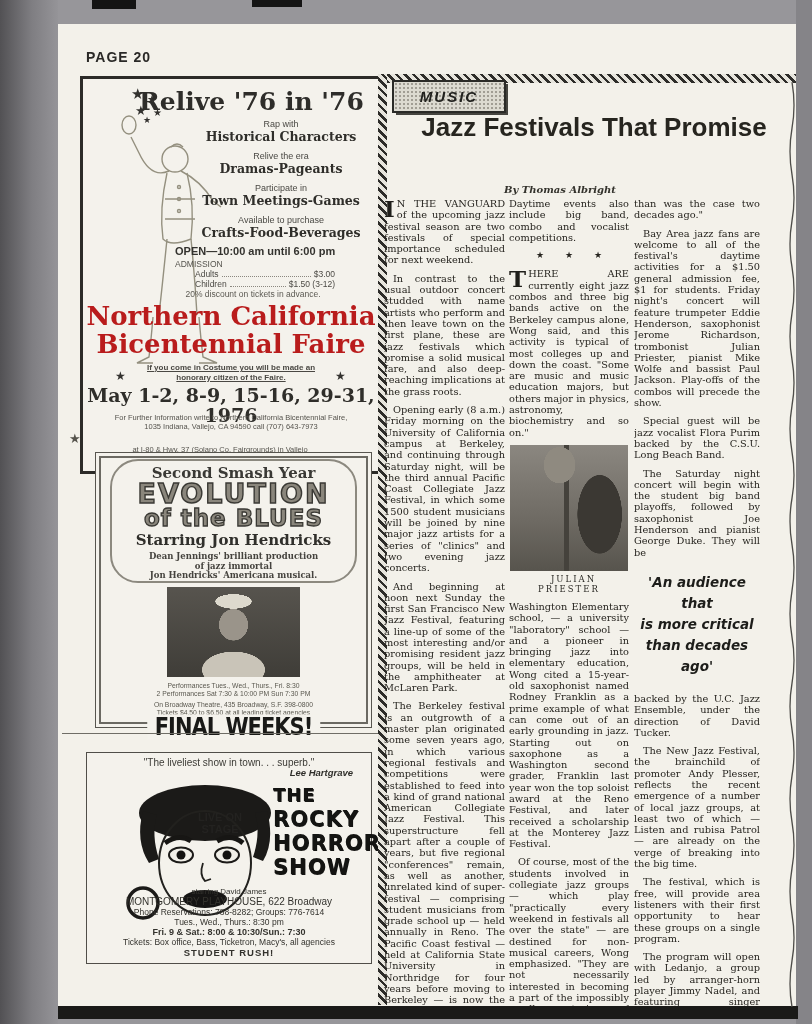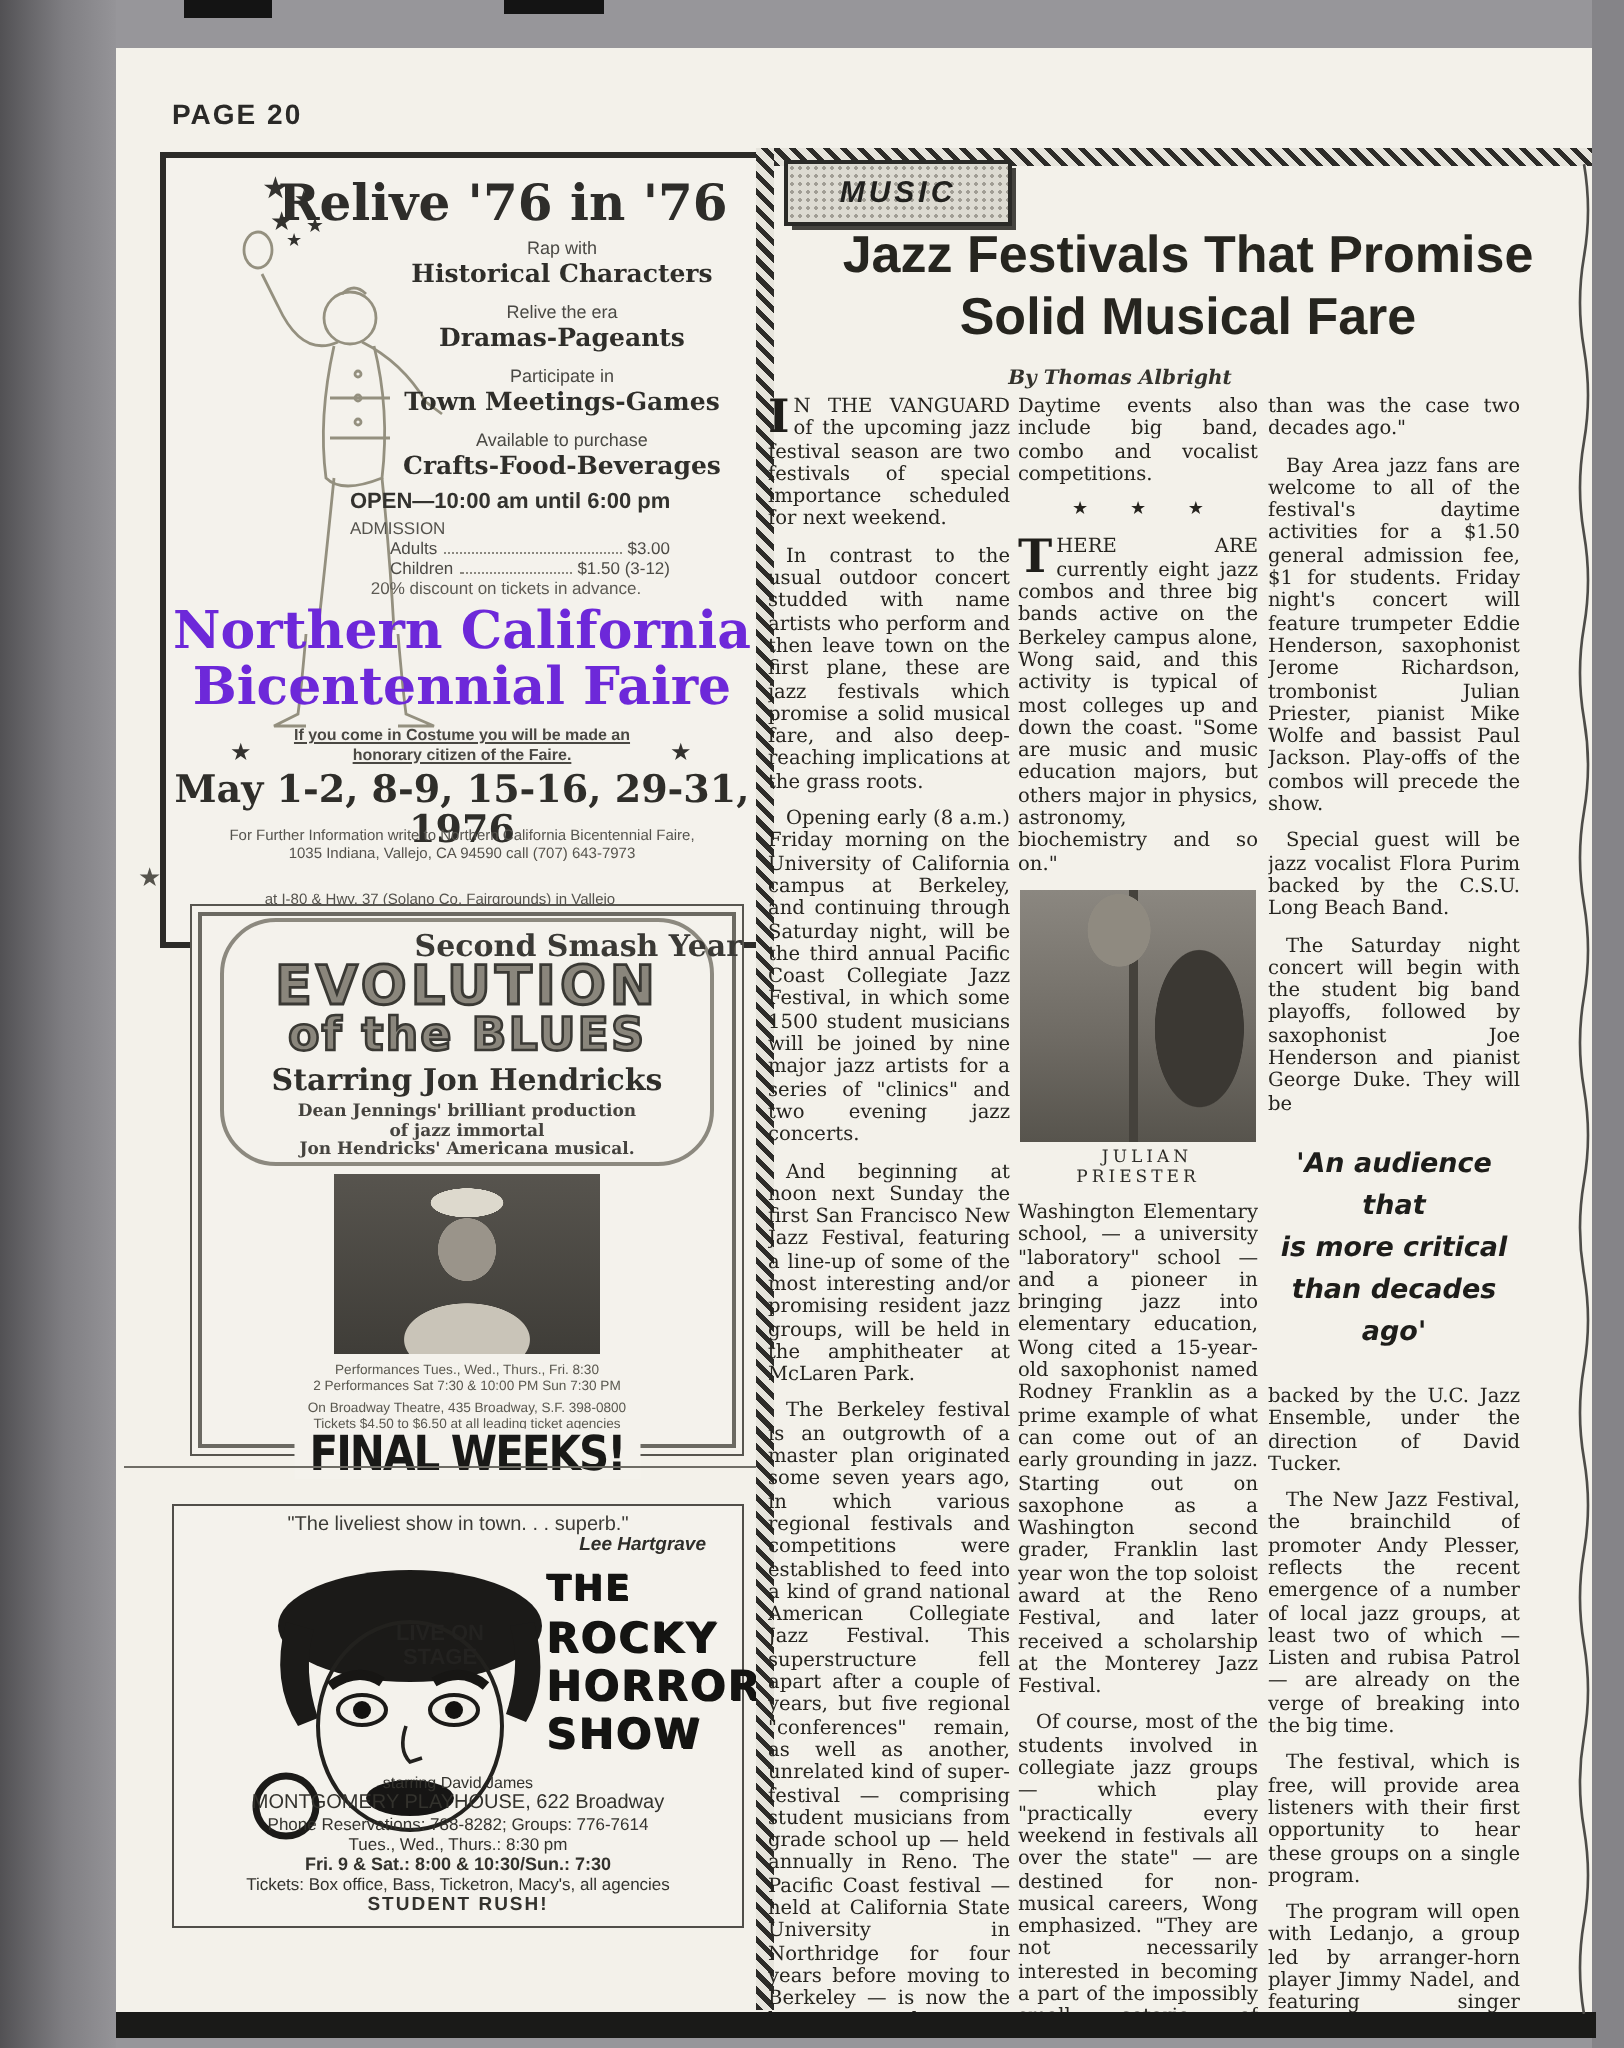--- a/index.html
+++ b/index.html
@@ -20,30 +20,30 @@
   .ad1-title{left:56px;top:10px;width:232px;font:bold 25px/26px "DejaVu Serif",serif;color:#2e2d2a;white-space:nowrap;}
   .ad1-pairs{left:108px;top:40px;width:180px;text-align:center;}
   .pair{margin-bottom:7px;}
   .pair .sm{font:9px/11px "Liberation Sans",sans-serif;color:#4a4944;}
   .pair .bg{font:bold 12.5px/14px "DejaVu Serif",serif;color:#2f2e2a;}
   .ad1-open{left:92px;top:166px;width:200px;font:bold 11px/12px "Liberation Sans",sans-serif;color:#33322e;}
   .ad1-adm{left:92px;top:180px;font:8.5px/10px "Liberation Sans",sans-serif;color:#55534d;}
   .adm-row{left:112px;width:140px;display:flex;font:8.5px/10px "Liberation Sans",sans-serif;color:#4c4a45;}
   .adm-row .fill{flex:1;border-bottom:1px dotted #8a877f;margin:0 3px 2px 3px;}
   .ad1-disc{left:60px;top:210px;width:220px;text-align:center;font:8.5px/10px "Liberation Sans",sans-serif;color:#5c5a53;}
-  .ad1-name{left:0;width:100%;text-align:center;font:bold 26px/27px "DejaVu Serif",serif;color:#6d28d9;}
+  .ad1-name{left:0;width:100%;text-align:center;font:bold 26px/27px "DejaVu Serif",serif;color:#b91c1c;}
   .ad1-cost{left:48px;top:284px;width:200px;text-align:center;font:bold 8px/9.5px "Liberation Sans",sans-serif;color:#4a4843;text-decoration:underline;}
   .ad1-dates{left:0;top:306px;width:100%;text-align:center;font:bold 19px/20px "DejaVu Serif",serif;color:#2f2e2a;}
   .ad1-info{left:28px;top:334px;width:240px;text-align:center;font:7.5px/9px "Liberation Sans",sans-serif;color:#55534d;}
   .ad1-loc{left:17px;top:366px;width:240px;text-align:center;font:7.5px/9px "Liberation Sans",sans-serif;color:#55534d;}
 
   .ad2{left:95px;top:452px;width:275px;height:274px;border:1px solid #57554f;background:#f4f2ec;}
   .ad2-inner{position:absolute;left:3px;top:3px;right:3px;bottom:3px;border:2px solid #6b6962;}
   .ad2-arch{position:absolute;left:14px;top:6px;right:14px;height:120px;border:2px solid #8c897f;border-radius:28px;}
-  .ad2 .hdr{position:relative;margin-top:12px;text-align:right;font:bold 15px/16px "DejaVu Serif",serif;color:#3a3935;}
+  .ad2 .hdr{position:relative;margin-top:12px;text-align:center;font:bold 15px/16px "DejaVu Serif",serif;color:#3a3935;}
   .ad2 .t1{position:relative;text-align:center;font:bold 27px/26px "DejaVu Sans",sans-serif;letter-spacing:2px;color:#8a867c;-webkit-text-stroke:1.4px #3a3934;}
   .ad2 .t2{position:relative;text-align:center;font:bold 23px/23px "DejaVu Sans",sans-serif;letter-spacing:1px;color:#8a867c;-webkit-text-stroke:1.3px #3a3934;}
   .ad2 .star2{position:relative;text-align:center;font:bold 15px/17px "DejaVu Serif",serif;color:#302f2b;margin-top:2px;}
   .ad2 .prod{position:relative;text-align:center;font:bold 8.5px/9.5px "DejaVu Serif",serif;color:#45433e;margin-top:3px;}
   .ad2-photo{position:relative;width:133px;height:90px;margin:6px auto 0 auto;
      background:radial-gradient(ellipse 30px 12px at 50% 16%,#ddd9cd 0 60%,rgba(0,0,0,0) 61%),
                 radial-gradient(ellipse 24px 26px at 50% 42%,#9a948a 0 60%,rgba(0,0,0,0) 61%),
                 radial-gradient(ellipse 52px 30px at 50% 92%,#c9c4b8 0 60%,rgba(0,0,0,0) 61%),
                 linear-gradient(180deg,#57544e,#3f3d38);}
   .ad2 .fine{position:relative;text-align:center;font:6.8px/8px "Liberation Sans",sans-serif;color:#5a584f;margin-top:5px;}
@@ -238,21 +238,20 @@
   <div class="abs hatch hatch-left"></div>
   <svg class="abs wavy" viewBox="0 0 10 480" preserveAspectRatio="none">
     <path d="M5 0 q4 12 0 24 t0 24 t0 24 t0 24 t0 24 t0 24 t0 24 t0 24 t0 24 t0 24 t0 24 t0 24 t0 24 t0 24 t0 24 t0 24 t0 24 t0 24 t0 24 t0 24" fill="none" stroke="#4e4d49" stroke-width="1.3"></path>
   </svg>
 
   <div class="abs music-box">
     <span>MUSIC</span>
   </div>
   <div class="abs headline">
     <div>Jazz Festivals That Promise</div>
-    <div>Solid Musical Fare</div>
   </div>
   <div class="abs byline">By Thomas Albright</div>
 
   <div class="abs col col1">
     <p class="noind"><span class="dropcap">I</span><span>N THE VANGUARD of the upcoming jazz festival season are two festivals of special importance scheduled for next weekend.</span></p>
     <p>In contrast to the usual outdoor concert studded with name artists who perform and then leave town on the first plane, these are jazz festivals which promise a solid musical fare, and also deep-reaching implications at the grass roots.</p>
     <p>Opening early (8 a.m.) Friday morning on the University of California campus at Berkeley, and continuing through Saturday night, will be the third annual Pacific Coast Collegiate Jazz Festival, in which some 1500 student musicians will be joined by nine major jazz artists for a series of "clinics" and two evening jazz concerts.</p>
     <p>And beginning at noon next Sunday the first San Francisco New Jazz Festival, featuring a line-up of some of the most interesting and/or promising resident jazz groups, will be held in the amphitheater at McLaren Park.</p>
     <p>The Berkeley festival is an outgrowth of a master plan originated some seven years ago, in which various regional festivals and competitions were established to feed into a kind of grand national American Collegiate Jazz Festival. This superstructure fell apart after a couple of years, but five regional "conferences" remain, as well as another, unrelated kind of super-festival — comprising student musicians from grade school up — held annually in Reno. The Pacific Coast festival — held at California State University in Northridge for four years before moving to Berkeley — is now the largest and most successful of the regional gatherings.</p>
 

